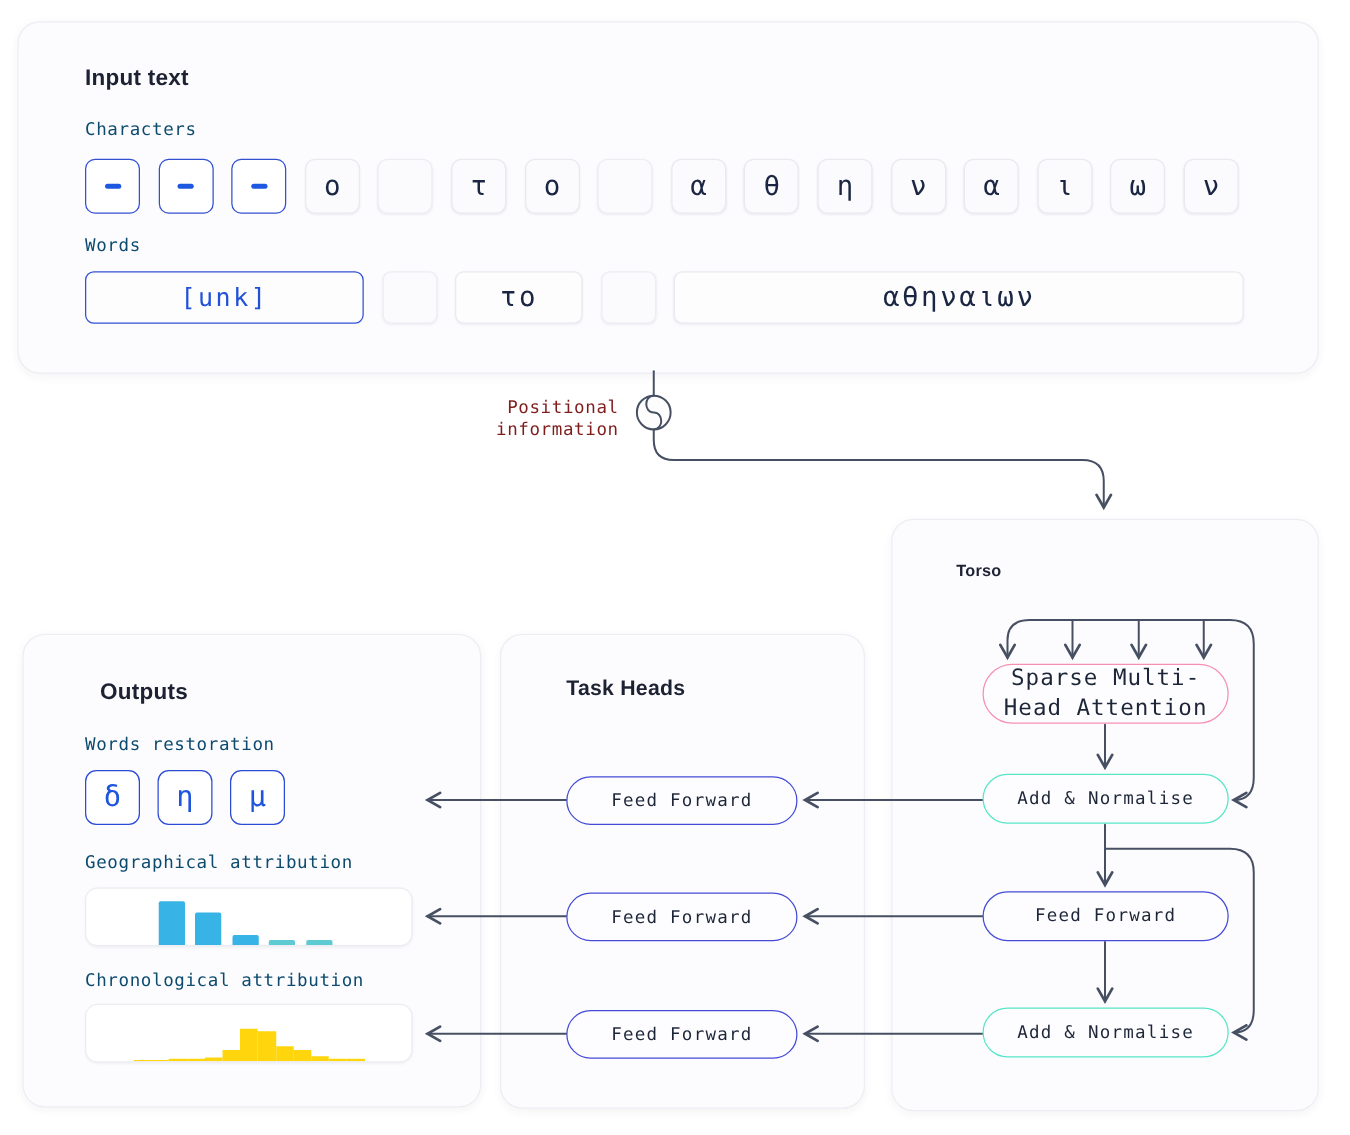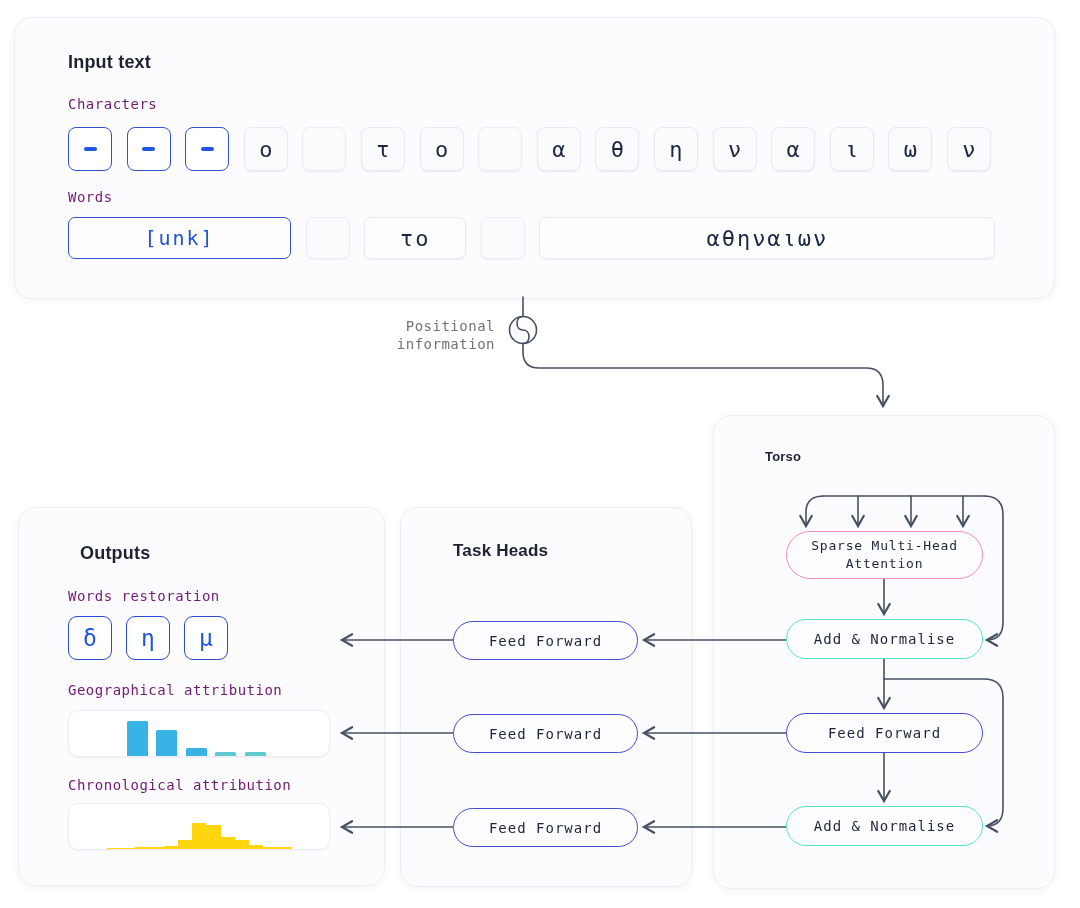--- a/index.html
+++ b/index.html
@@ -7,21 +7,21 @@
         font-family:"DejaVu Sans Mono",monospace;}
   .card{position:absolute;background:#fcfcfe;border:1px solid #ededf3;border-radius:18px;
         box-shadow:0 2px 8px rgba(30,40,80,0.05);z-index:1;}
   #input-card{left:14px;top:17px;width:1039px;height:280px;}
   #outputs-card{left:18px;top:507px;width:365px;height:377px;}
   #taskheads-card{left:400px;top:507px;width:290px;height:378px;}
   #torso-card{left:713px;top:415px;width:340px;height:472px;}
 
   .h1{position:absolute;z-index:3;font-family:"Liberation Sans","DejaVu Sans",sans-serif;
       font-size:18px;font-weight:600;color:#1d2233;letter-spacing:.2px;}
-  .mlabel{position:absolute;z-index:3;font-size:14px;color:#701a75;letter-spacing:.5px;}
+  .mlabel{position:absolute;z-index:3;font-size:14px;color:#0c4a6e;letter-spacing:.5px;}
 
   .row{position:absolute;z-index:3;display:flex;gap:14.6px;}
   .tile{width:44px;height:44px;border-radius:8px;background:#fbfbfd;border:1px solid #e9eaf0;
         box-shadow:0 1px 2px rgba(20,30,60,.07);display:flex;align-items:center;justify-content:center;
         font-size:22px;color:#1b2742;box-sizing:border-box;}
   .tile.blank{background:#fbfbfd;border-color:#edeef3;}
   .tile.missing{border:1.6px solid #3350d2;background:#ffffff;box-shadow:none;}
   .dash{display:block;width:13px;height:3.2px;border-radius:2px;background:#1f58e0;}
   .wtile{height:42px;border-radius:7px;background:#fdfdfe;border:1px solid #e9eaf0;
          box-shadow:0 1px 2px rgba(20,30,60,.06);display:flex;align-items:center;justify-content:center;
@@ -30,28 +30,28 @@
   .wtile.unk{border:1.6px solid #3350d2;color:#2051d8;font-size:20px;box-shadow:none;}
 
   .token{width:44px;height:44px;border:1.6px solid #2c4bd5;border-radius:9px;background:#fff;
          display:flex;align-items:center;justify-content:center;font-size:23px;color:#1f55dd;box-sizing:border-box;}
 
   .pill{position:absolute;z-index:3;border-radius:24px;background:#fdfdff;display:flex;flex-direction:column;
         align-items:center;justify-content:center;font-size:14px;color:#1d2638;letter-spacing:1px;
         box-sizing:border-box;text-align:center;}
   .pill.indigo{border:1.5px solid #444bd6;}
   .pill.mint{border:1.5px solid #57e6c8;}
-  .pill.pink{border:1.5px solid #f78fb5;font-size:13px;line-height:1.35;letter-spacing:.8px;}
+  .pill.pink{border:1.5px solid #f78fb5;font-size:18px;line-height:1.35;letter-spacing:.8px;}
 
   .chartbox{position:absolute;z-index:3;width:260px;height:45px;background:#ffffff;border:1px solid #ececf2;
             border-radius:10px;box-shadow:0 1px 2px rgba(20,30,60,.05);overflow:hidden;}
   .bar{position:absolute;bottom:0;}
 
   #poslabel{position:absolute;z-index:3;left:360px;top:317px;width:135px;text-align:right;
-            font-size:14px;line-height:18px;color:#737373;letter-spacing:.5px;}
+            font-size:14px;line-height:18px;color:#7f1d1d;letter-spacing:.5px;}
   svg.overlay{position:absolute;left:0;top:0;z-index:2;pointer-events:none;}
 </style>
 </head>
 <body>
 
 <div id="page">
 
   <div class="card" id="input-card"></div>
   <div class="card" id="outputs-card"></div>
   <div class="card" id="taskheads-card"></div>

